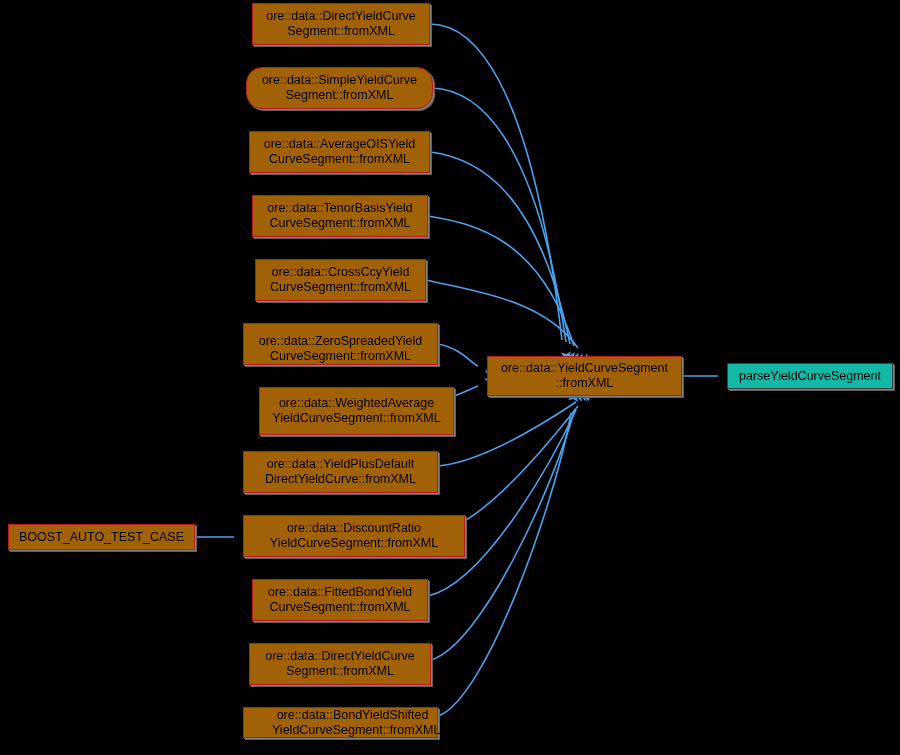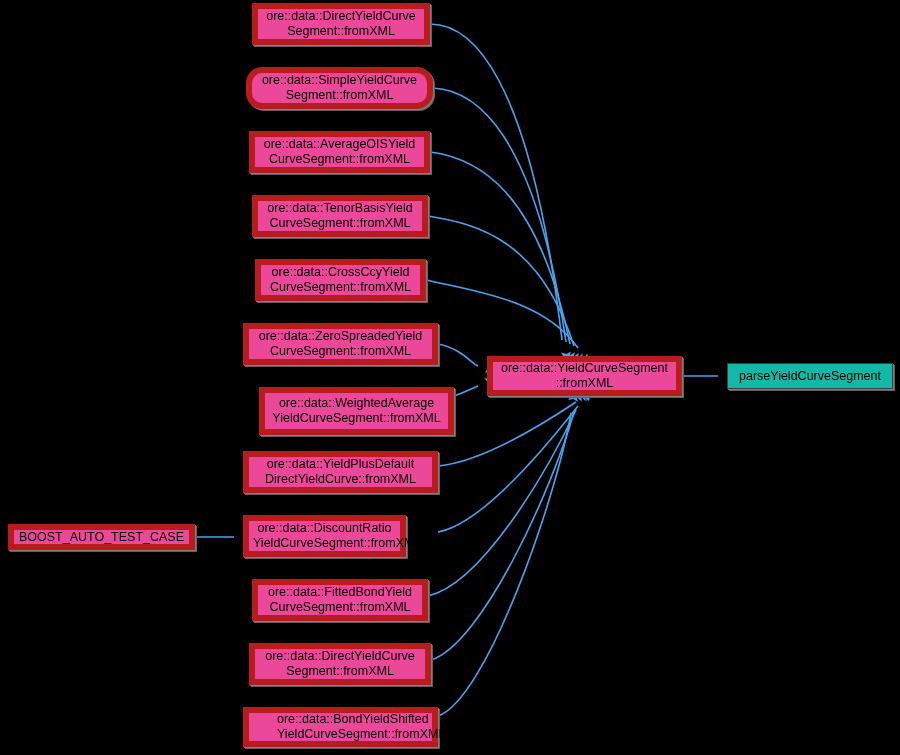--- a/index.html
+++ b/index.html
@@ -23,22 +23,22 @@
     height: 755px;
     pointer-events: none;
   }
   .node {
     position: absolute;
     box-sizing: border-box;
     display: flex;
     align-items: center;
     justify-content: center;
     text-align: center;
-    background: #ec4899;
-    border: 6px solid #b91c1c;
+    background: #a16207;
+    border: 1px solid #b91c1c;
     box-shadow: 1px 1px 0 0 #808080, 2px 2px 0 0 #606060;
     color: #000000;
     font-size: 12.5px;
     line-height: 15px;
     letter-spacing: 0px;
     white-space: pre-line;
     padding: 0 4px;
     z-index: 2;
   }
   .node.highlight {
@@ -96,27 +96,27 @@
       <div class="node" style="left: 252px; top: 195px; width: 176px; height: 42px;"><span class="label">ore::data::TenorBasisYield
 CurveSegment::fromXML</span></div>
       <div class="node" style="left: 255px; top: 259px; width: 171px; height: 42px;"><span class="label">ore::data::CrossCcyYield
 CurveSegment::fromXML</span></div>
       <div class="node" style="left: 243px; top: 323px; width: 195px; height: 42px; align-items: flex-end;"><span class="label">ore::data::ZeroSpreadedYield
 CurveSegment::fromXML</span></div>
       <div class="node" style="left: 243px; top: 387px; width: 195px; height: 48px; margin-left: 16px;"><span class="label">ore::data::WeightedAverage
 YieldCurveSegment::fromXML</span></div>
       <div class="node" style="left: 243px; top: 451px; width: 195px; height: 42px;"><span class="label">ore::data::YieldPlusDefault
 DirectYieldCurve::fromXML</span></div>
-      <div class="node" style="left: 243px; top: 515px; width: 163px; height: 42px;"><span class="label">ore::data::DiscountRatio
+      <div class="node" style="left: 243px; top: 515px; width: 222px; height: 42px;"><span class="label">ore::data::DiscountRatio
 YieldCurveSegment::fromXML</span></div>
       <div class="node" style="left: 252px; top: 579px; width: 176px; height: 42px;"><span class="label">ore::data::FittedBondYield
 CurveSegment::fromXML</span></div>
       <div class="node" style="left: 249px; top: 643px; width: 182px; height: 42px;"><span class="label">ore::data::DirectYieldCurve
 Segment::fromXML</span></div>
-      <div class="node" style="left: 243px; top: 707px; width: 195px; height: 40px; padding-left: 28px;"><span class="label">ore::data::BondYieldShifted
+      <div class="node" style="left: 243px; top: 707px; width: 195px; height: 31px; padding-left: 28px;"><span class="label">ore::data::BondYieldShifted
 YieldCurveSegment::fromXML</span></div>
       <div class="node" style="left: 8px; top: 524px; width: 187px; height: 26px;"><span class="label">BOOST_AUTO_TEST_CASE</span></div>
       <div class="node" style="left: 487px; top: 356px; width: 195px; height: 40px;"><span class="label">ore::data::YieldCurveSegment
 ::fromXML</span></div>
       <div class="node highlight" style="left: 727px; top: 363px; width: 166px; height: 26px;"><span class="label">parseYieldCurveSegment</span></div>
     </div>
 
 </div>
 
 </body></html>

